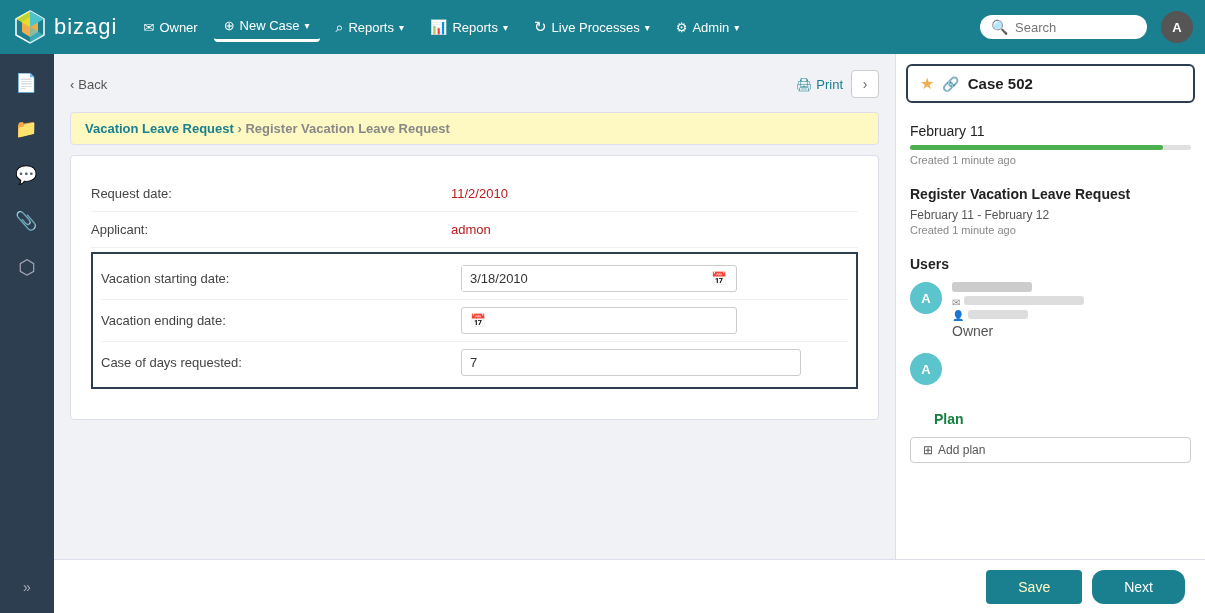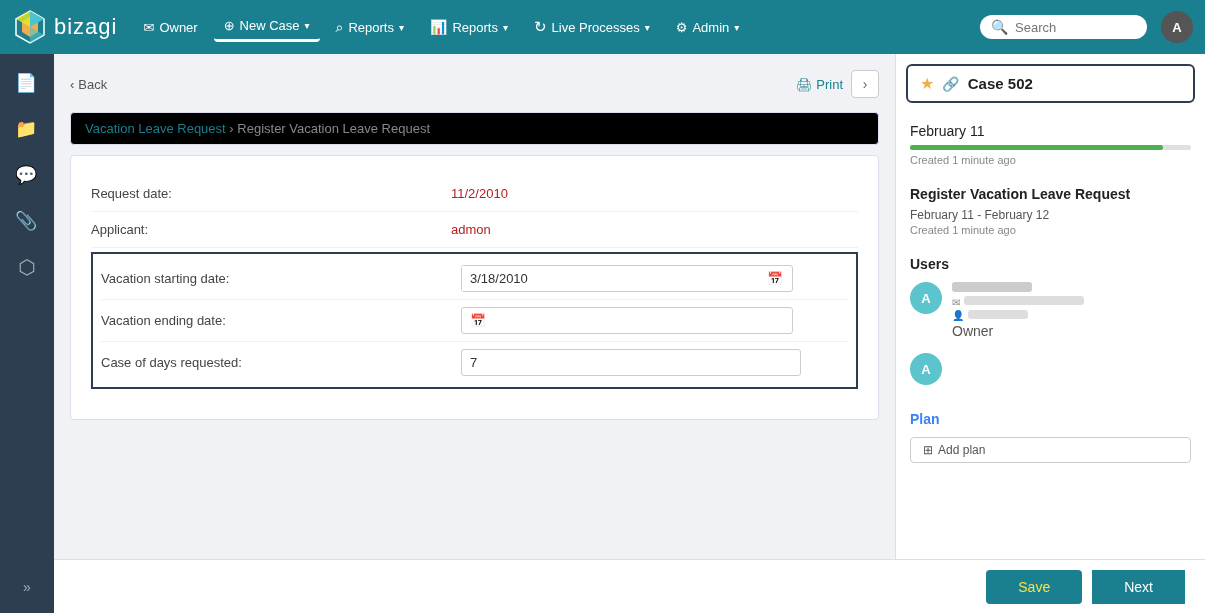--- a/index.html
+++ b/index.html
@@ -190,26 +190,27 @@
       font-size: 14px;
     }
     .topbar-right {
       display: flex;
       align-items: center;
       gap: 8px;
     }
 
     
     .breadcrumb {
-      background: #000000;
+      background: #fef9c3;
       border: 1px solid #dde;
       border-radius: 4px;
       padding: 8px 14px;
       color: #555;
       font-size: 13px;
+      font-weight: bold;
     }
     .breadcrumb span { color: #888; }
     .breadcrumb a { color: #1a7f8e; text-decoration: none; }
 
     
     .form-card {
       background: white;
       border: 1px solid #dde;
       border-radius: 4px;
       padding: 20px 20px 30px;
@@ -246,21 +247,21 @@
     .form-section-highlight .form-row:last-child {
       border-bottom: none;
     }
 
     
     .date-input-wrapper {
       display: flex;
       border: 1px solid #ccc;
       border-radius: 3px;
       background: white;
-      width: 332px;
+      width: 276px;
     }
     .date-input-wrapper input {
       border: none;
       outline: none;
       padding: 5px 8px;
       font-size: 13px;
       width: 100%;
       color: #333;
     }
     .cal-icon {
@@ -404,23 +405,24 @@
     }
     .user-owner {
       font-size: 14px;
       color: #555;
       font-weight: 500;
     }
 
     .rp-plan-label {
       font-size: 14px;
       font-weight: 600;
-      color: #3b82f6;
+      color: #15803d;
       margin-top: 12px;
       margin-bottom: 8px;
+      margin-left: 24px;
     }
     .add-plan-btn {
       border: 1px solid #ccc;
       border-radius: 4px;
       background: white;
       padding: 5px 12px;
       font-size: 12px;
       color: #555;
       cursor: pointer;
       display: inline-flex;
@@ -435,32 +437,32 @@
       border-top: 1px solid #dde;
       display: flex;
       align-items: center;
       justify-content: flex-end;
       padding: 0 20px;
       gap: 10px;
       flex-shrink: 0;
     }
     .btn-save {
       background: #1a7f8e;
-      color: #fde047;
+      color: #fef9c3;
       border: none;
       border-radius: 4px;
       padding: 9px 32px;
       font-size: 14px;
       cursor: pointer;
     }
     .btn-next {
       background: #1a7f8e;
       color: white;
       border: none;
-      border-radius: 0;
+      border-radius: 12px;
       padding: 9px 32px;
       font-size: 14px;
       cursor: pointer;
     }
   </style>
 </head>
 <body>
 
 <nav class="topnav">
   <div class="logo-area">

